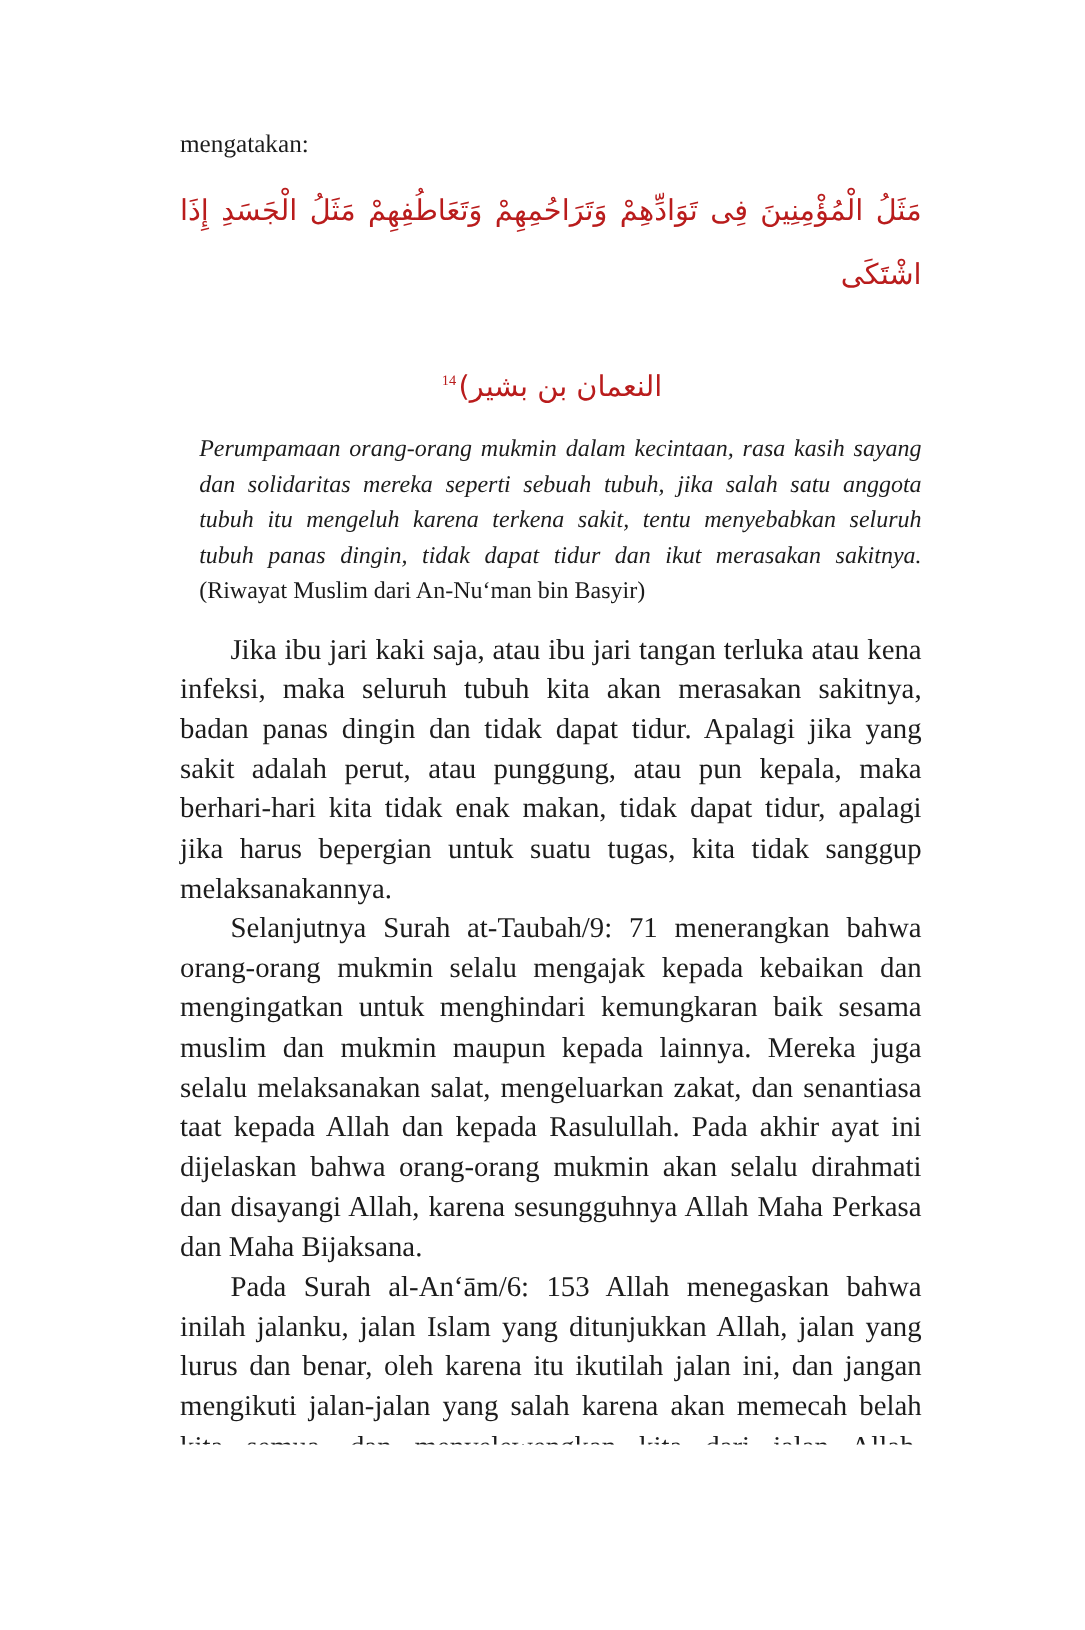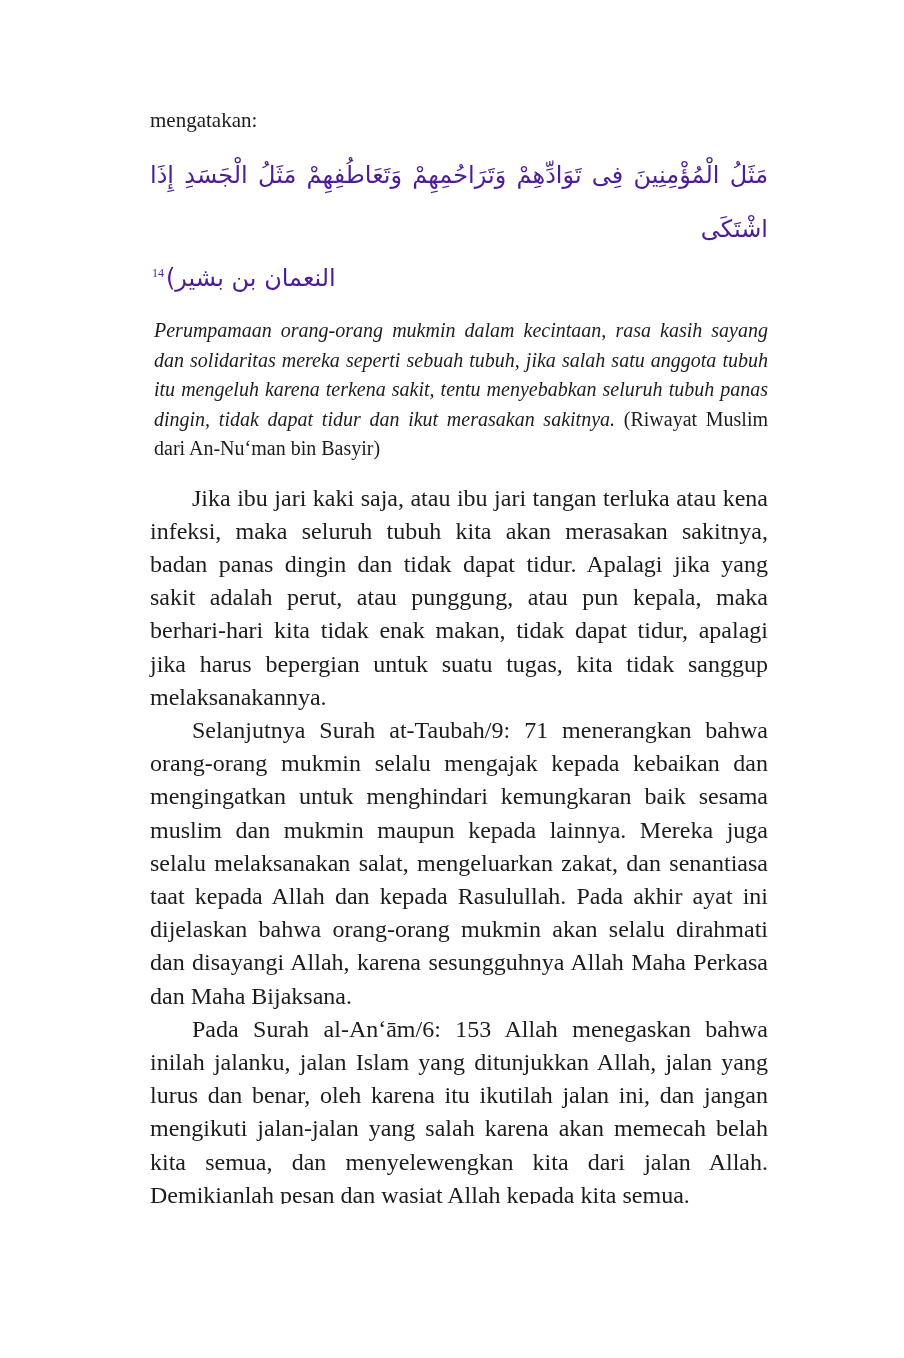--- a/index.html
+++ b/index.html
@@ -21,52 +21,53 @@
   .intro {
     font-size: 21px;
     line-height: 28px;
     margin: 0 0 14px 0;
   }
   
   .arabic {
     direction: rtl;
     font-family: "DejaVu Sans", sans-serif;
     font-size: 24px;
-    color: #4c1d95;
+    color: #b91c1c;
     margin: 4px 0 16px 0;
   }
   .ar-line {
     line-height: 54px;
   }
   .ar-line.justified {
     text-align: justify;
     text-align-last: justify;
   }
   .ar-line.last {
-    text-align: left;
+    text-align: center;
     line-height: 44px;
+    margin-top: 44px;
   }
   sup.marker {
     font-family: "Liberation Serif", serif;
     font-size: 13px;
     line-height: 0;
     margin: 0 3px;
   }
   sup.marker-num {
     font-family: "Liberation Serif", serif;
     font-size: 12px;
     line-height: 0;
     margin: 0 2px;
   }
   
   .translation {
     font-size: 20px;
     line-height: 29.5px;
     text-align: justify;
-    margin: 0 0 18px 4px;
+    margin: 0 0 18px 16px;
   }
   .translation em {
     font-style: italic;
   }
   
   .body-para {
     font-size: 24px;
     line-height: 33.2px;
     text-align: justify;
     text-indent: 42px;

